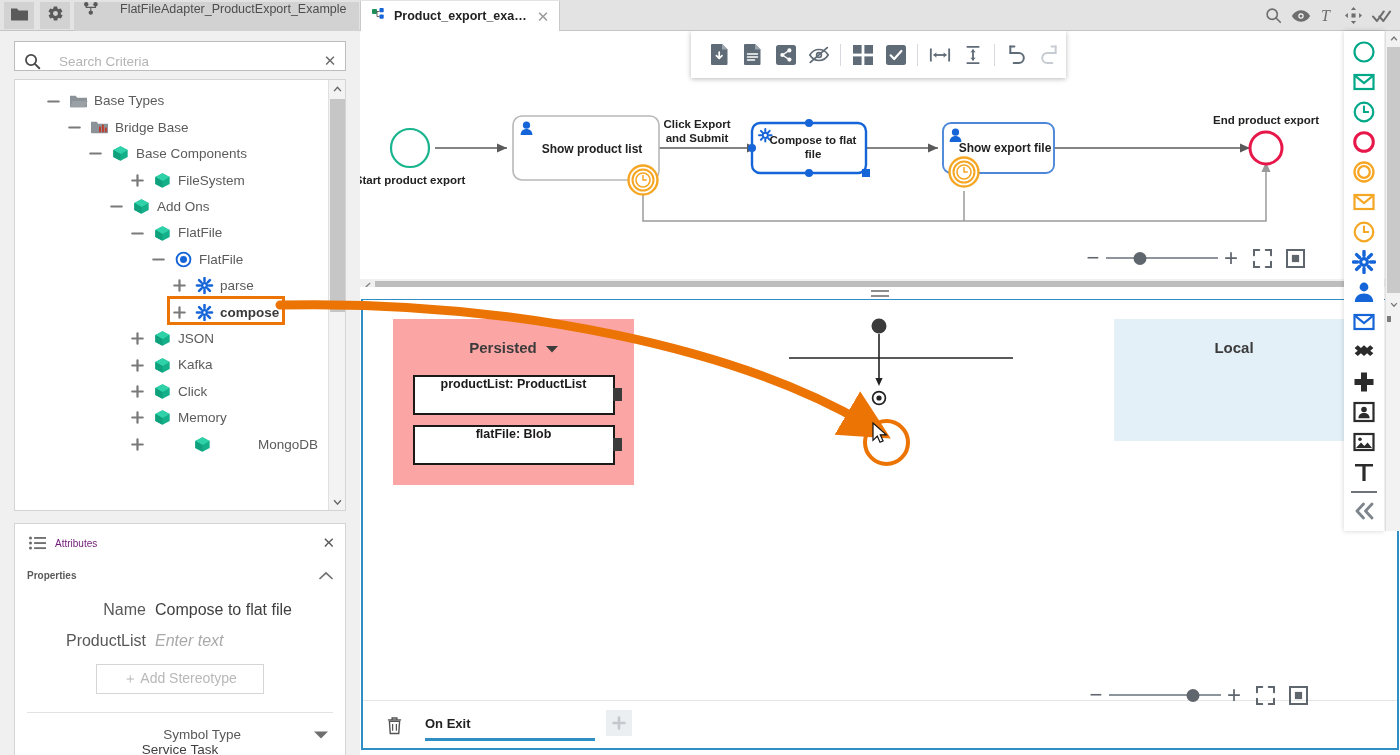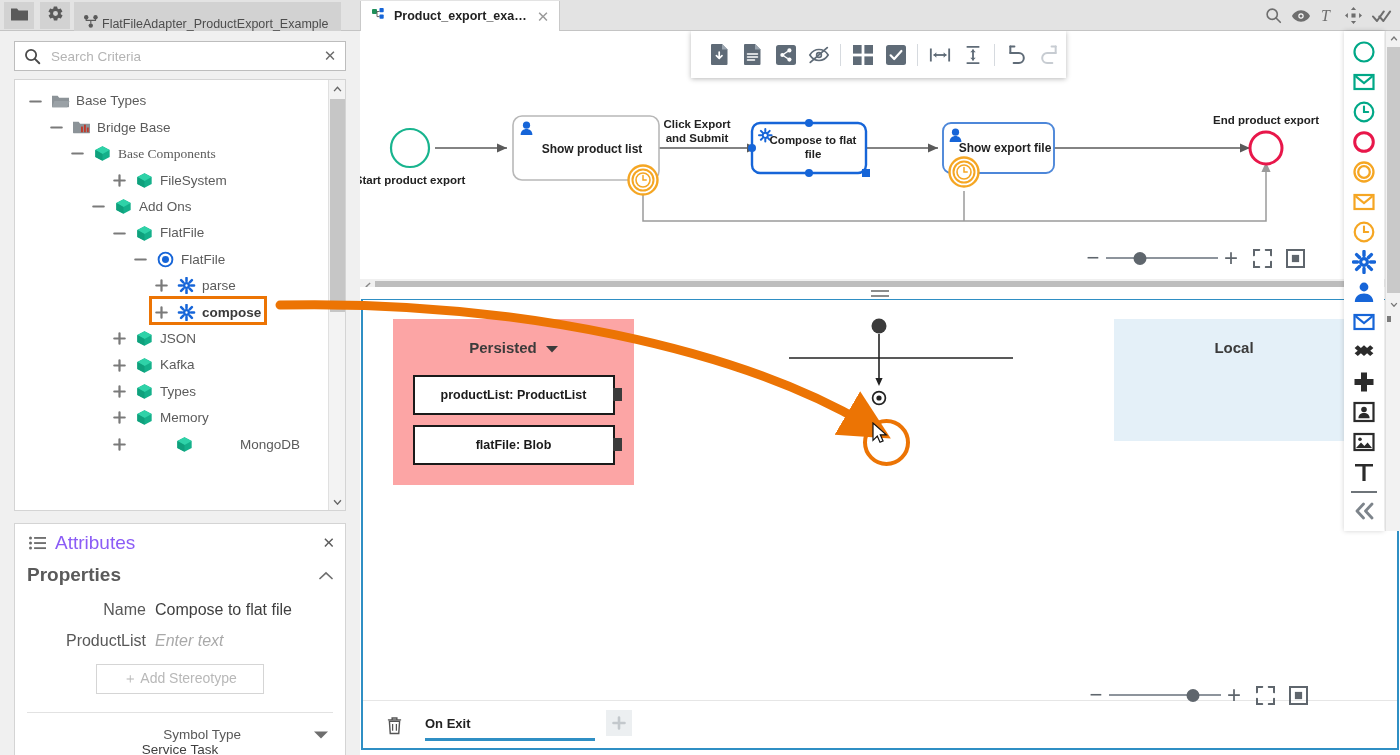--- a/index.html
+++ b/index.html
@@ -12,44 +12,44 @@
   .app{position:relative;width:1400px;height:755px;}
 
   
   .topbar{position:absolute;left:0;top:0;width:1400px;height:31px;background:#e3e3e3;
           border-bottom:1px solid #c4c4c4;box-sizing:border-box;}
   .tb-btn{position:absolute;top:2px;width:30px;height:27px;background:#d2d2d2;
           display:flex;align-items:center;justify-content:center;cursor:pointer;}
   .tb-btn.b1{left:4px;}
   .tb-btn.b2{left:40px;}
   .proj-tab{position:absolute;left:74px;top:2px;height:29px;background:#d2d2d2;
-            display:flex;align-items:flex-end;padding:0 12px 0 10px;gap:4px;cursor:pointer;
+            display:flex;align-items:flex-start;padding:0 12px 0 10px;gap:22px;cursor:pointer;
             font-size:12.5px;color:#4d4d4d;box-sizing:border-box;}
   .doc-tab{position:absolute;left:360px;top:1px;height:30px;background:#fff;
            display:flex;align-items:center;padding:0 8px 0 11px;gap:8px;cursor:pointer;
            font-size:12.5px;color:#222;font-weight:bold;box-sizing:border-box;
            border-left:1px solid #c9c9c9;border-right:1px solid #c9c9c9;}
   .doc-tab .tabclose{color:#9a9a9a;font-size:15px;font-weight:normal;padding:0 2px;line-height:1;}
   .hdr-icons{position:absolute;right:8px;top:0;height:31px;display:flex;align-items:center;gap:10px;}
   .hdr-icons .hi{cursor:pointer;display:flex;align-items:center;justify-content:center;}
 
   
   .leftpanel{position:absolute;left:0;top:31px;width:360px;height:724px;background:#f0f0f0;
              box-sizing:border-box;}
   .searchbox{position:absolute;left:14px;top:10px;width:332px;height:30px;background:#fff;
-             border:1px solid #bdbdbd;box-sizing:border-box;display:flex;align-items:center;}
+             border:1px solid #bdbdbd;box-sizing:border-box;display:flex;align-items:flex-end;gap:8px;}
   .searchbox .sicon{width:34px;display:flex;align-items:center;justify-content:center;}
   .searchbox input{flex:1;border:none;outline:none;font-size:13.5px;color:#555;
                    font-family:"Liberation Sans",sans-serif;background:transparent;}
   .searchbox input::placeholder{color:#b4b4b4;}
   .searchbox .clr{width:30px;text-align:center;color:#6b6b6b;font-size:15px;cursor:pointer;}
 
   .treewrap{position:absolute;left:14px;top:48px;width:332px;height:432px;background:#fff;
             border:1px solid #d4d4d4;box-sizing:border-box;overflow:hidden;}
-  .tree{position:absolute;left:0;top:0;right:17px;top:8px;}
+  .tree{position:absolute;left:18px;top:0;right:17px;top:8px;}
   .trow{height:26.4px;display:flex;align-items:center;font-size:13.5px;color:#5b5b5b;
         cursor:pointer;white-space:nowrap;}
   .tg{width:17px;height:17px;display:inline-flex;align-items:center;justify-content:center;
       flex:0 0 auto;}
   .ticon{width:22px;height:18px;display:inline-flex;align-items:center;justify-content:center;
          margin-right:5px;flex:0 0 auto;}
   .tlabel{line-height:1;}
   .trow.sel .tlabel{font-weight:bold;color:#3a3a3a;}
   .selbox{position:absolute;border:3px solid #ec7404;box-sizing:border-box;background:#fff;}
 
@@ -58,24 +58,24 @@
   .vsc-up,.vsc-dn{position:absolute;left:0;width:17px;height:17px;display:flex;
                   align-items:center;justify-content:center;color:#666;font-size:9px;}
   .vsc-up{top:0;} .vsc-dn{bottom:0;}
   .vsc-thumb{position:absolute;left:1px;width:15px;background:#c6c6c6;}
 
   
   .attrpanel{position:absolute;left:14px;top:492px;width:332px;height:248px;background:#fff;
              border:1px solid #d4d4d4;box-sizing:border-box;}
   .attr-head{position:relative;height:38px;display:flex;align-items:center;padding:0 10px 0 12px;}
   .attr-head .ah-icon{width:20px;display:flex;align-items:center;justify-content:center;margin-right:8px;}
-  .attr-title{font-size:19px;color:#8b5cf6;}
+  .attr-title{font-size:10px;color:#701a75;}
   .attr-x{position:absolute;right:10px;top:10px;font-size:15px;color:#5c5c5c;cursor:pointer;}
   .prop-head{position:relative;padding:0 12px 0 12px;height:26px;display:flex;align-items:center;}
-  .prop-head .pt{font-size:19px;font-weight:bold;color:#5a5a5a;}
+  .prop-head .pt{font-size:10px;font-weight:bold;color:#5a5a5a;}
   .prop-chev{position:absolute;right:12px;top:4px;cursor:pointer;}
   .prow{display:flex;align-items:flex-end;height:31px;font-size:16px;}
   .prow .pl{width:140px;text-align:right;padding-right:9px;color:#585858;box-sizing:border-box;}
   .prow .pv{color:#3f3f3f;}
   .prow .pv.ph{color:#a9a9a9;font-style:italic;}
   .stereo{margin:14px auto 0 auto;width:166px;height:28px;border:1px solid #d5d5d5;
           display:flex;align-items:center;justify-content:center;gap:5px;font-size:14px;
           color:#b8b8b8;cursor:pointer;background:#fff;}
   .divline{margin:18px 12px 0 12px;height:1px;background:#e2e2e2;}
   .symrow{position:relative;margin-top:14px;display:flex;align-items:center;font-size:13.5px;flex-direction:column;}
@@ -113,21 +113,21 @@
   .splitter .grip i{display:block;height:2px;background:#8c8c8c;}
 
   
   .bottompanel{position:absolute;left:361px;top:298px;width:1038px;height:452px;background:#fff;
                border:2px solid #2f8fc4;box-sizing:border-box;overflow:hidden;}
 
   .persisted{position:absolute;left:30px;top:19px;width:241px;height:166px;background:#fca5a5;}
   .persisted .phdr{height:56px;display:flex;align-items:center;justify-content:center;gap:9px;
                    font-size:15px;font-weight:bold;color:#3b3b3b;cursor:pointer;}
   .vbox{position:relative;margin:0 auto 10px auto;width:202px;height:40px;background:#fff;
-        border:2px solid #1a1a1a;display:flex;align-items:center;justify-content:center;
+        border:2px solid #1a1a1a;display:flex;justify-content:center;
         font-size:12.5px;font-weight:bold;color:#1a1a1a;box-sizing:border-box;cursor:pointer;}
   .vbox .port{position:absolute;right:-9px;top:11px;width:9px;height:13px;background:#3b3b3b;}
   .localbox{position:absolute;left:751px;top:19px;width:240px;height:122px;background:#e4f0f8;
             display:flex;justify-content:center;padding-top:20px;font-size:15px;font-weight:bold;
             color:#3b3b3b;box-sizing:border-box;}
 
   .bp-bottombar{position:absolute;left:0;bottom:0;width:100%;height:48px;background:#fff;
                 border-top:1px solid #e6e6e6;box-sizing:border-box;}
   .trashbtn{position:absolute;left:18px;top:12px;width:26px;height:24px;display:flex;
             align-items:center;justify-content:center;cursor:pointer;}
@@ -274,21 +274,21 @@
             <span class="ticon" style="margin-left: 5px;">
               <svg width="19" height="17" viewBox="0 0 20 18">
                 <path d="M1 3h6l1.6 2H19v9.4a.6.6 0 0 1-.6.6H1.6a.6.6 0 0 1-.6-.6z" fill="#8c9398"></path>
                 <rect x="9.5" y="8" width="2" height="6" fill="#c0392b"></rect>
                 <rect x="12.6" y="6" width="2" height="8" fill="#c0392b"></rect>
                 <rect x="15.7" y="9" width="2" height="5" fill="#c0392b"></rect>
               </svg>
             </span>
             <span class="tlabel">Bridge Base</span>
           </div>
-          <div class="trow" style="padding-left: 54px; font-family: Liberation Serif, serif;">
+          <div class="trow" style="padding-left: 54px;">
             <span class="tg">
               <svg width="13" height="13" viewBox="0 0 14 14">
                 <path d="M1.4 7h11.2" stroke="#7a7a7a" stroke-width="2.4" stroke-linecap="round"></path>
               </svg>
             </span>
             <span class="ticon" style="margin-left: 5px;">
               <svg width="19" height="17" viewBox="0 0 20 18">
                 <path d="M10 1.3l7.6 4.1v7.2L10 16.7 2.4 12.6V5.4z" fill="#14b08a"></path>
                 <path d="M10 1.3L2.4 5.4 10 9.5l7.6-4.1z" fill="#2fd2a8"></path>
                 <path d="M10 9.5v7.2L2.4 12.6V5.4z" fill="#0fa07c"></path>
@@ -423,21 +423,21 @@
                 <path d="M7 1.4v11.2M1.4 7h11.2" stroke="#7a7a7a" stroke-width="2.4" stroke-linecap="round"></path>
               </svg>
             </span>
             <span class="ticon" style="margin-left: 5px;">
               <svg width="19" height="17" viewBox="0 0 20 18">
                 <path d="M10 1.3l7.6 4.1v7.2L10 16.7 2.4 12.6V5.4z" fill="#14b08a"></path>
                 <path d="M10 1.3L2.4 5.4 10 9.5l7.6-4.1z" fill="#2fd2a8"></path>
                 <path d="M10 9.5v7.2L2.4 12.6V5.4z" fill="#0fa07c"></path>
               </svg>
             </span>
-            <span class="tlabel">Types</span>
+            <span class="tlabel">Click</span>
           </div>
           <div class="trow" style="padding-left: 96px;">
             <span class="tg">
               <svg width="13" height="13" viewBox="0 0 14 14">
                 <path d="M7 1.4v11.2M1.4 7h11.2" stroke="#7a7a7a" stroke-width="2.4" stroke-linecap="round"></path>
               </svg>
             </span>
             <span class="ticon" style="margin-left: 5px;">
               <svg width="19" height="17" viewBox="0 0 20 18">
                 <path d="M10 1.3l7.6 4.1v7.2L10 16.7 2.4 12.6V5.4z" fill="#14b08a"></path>

